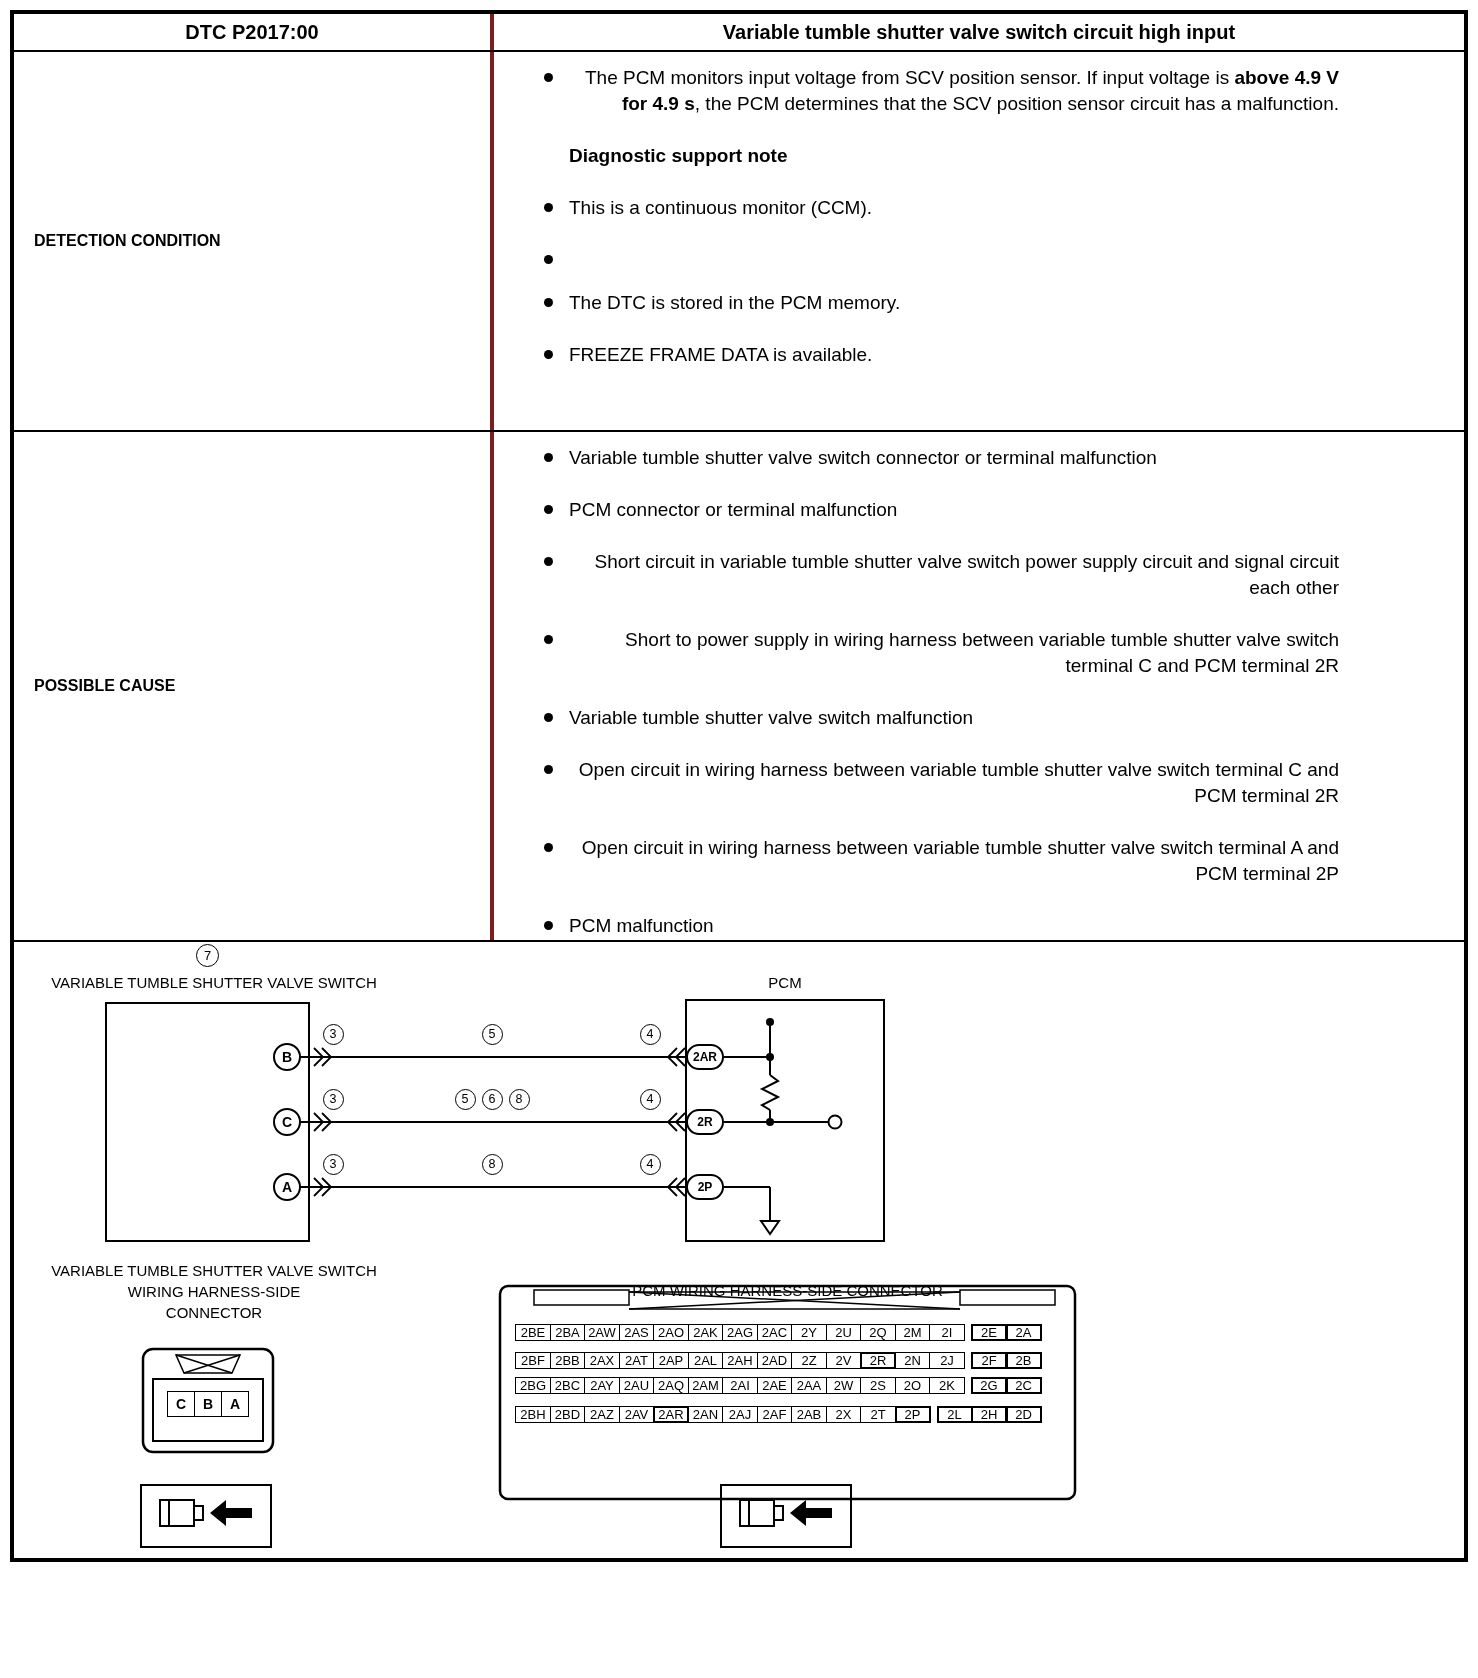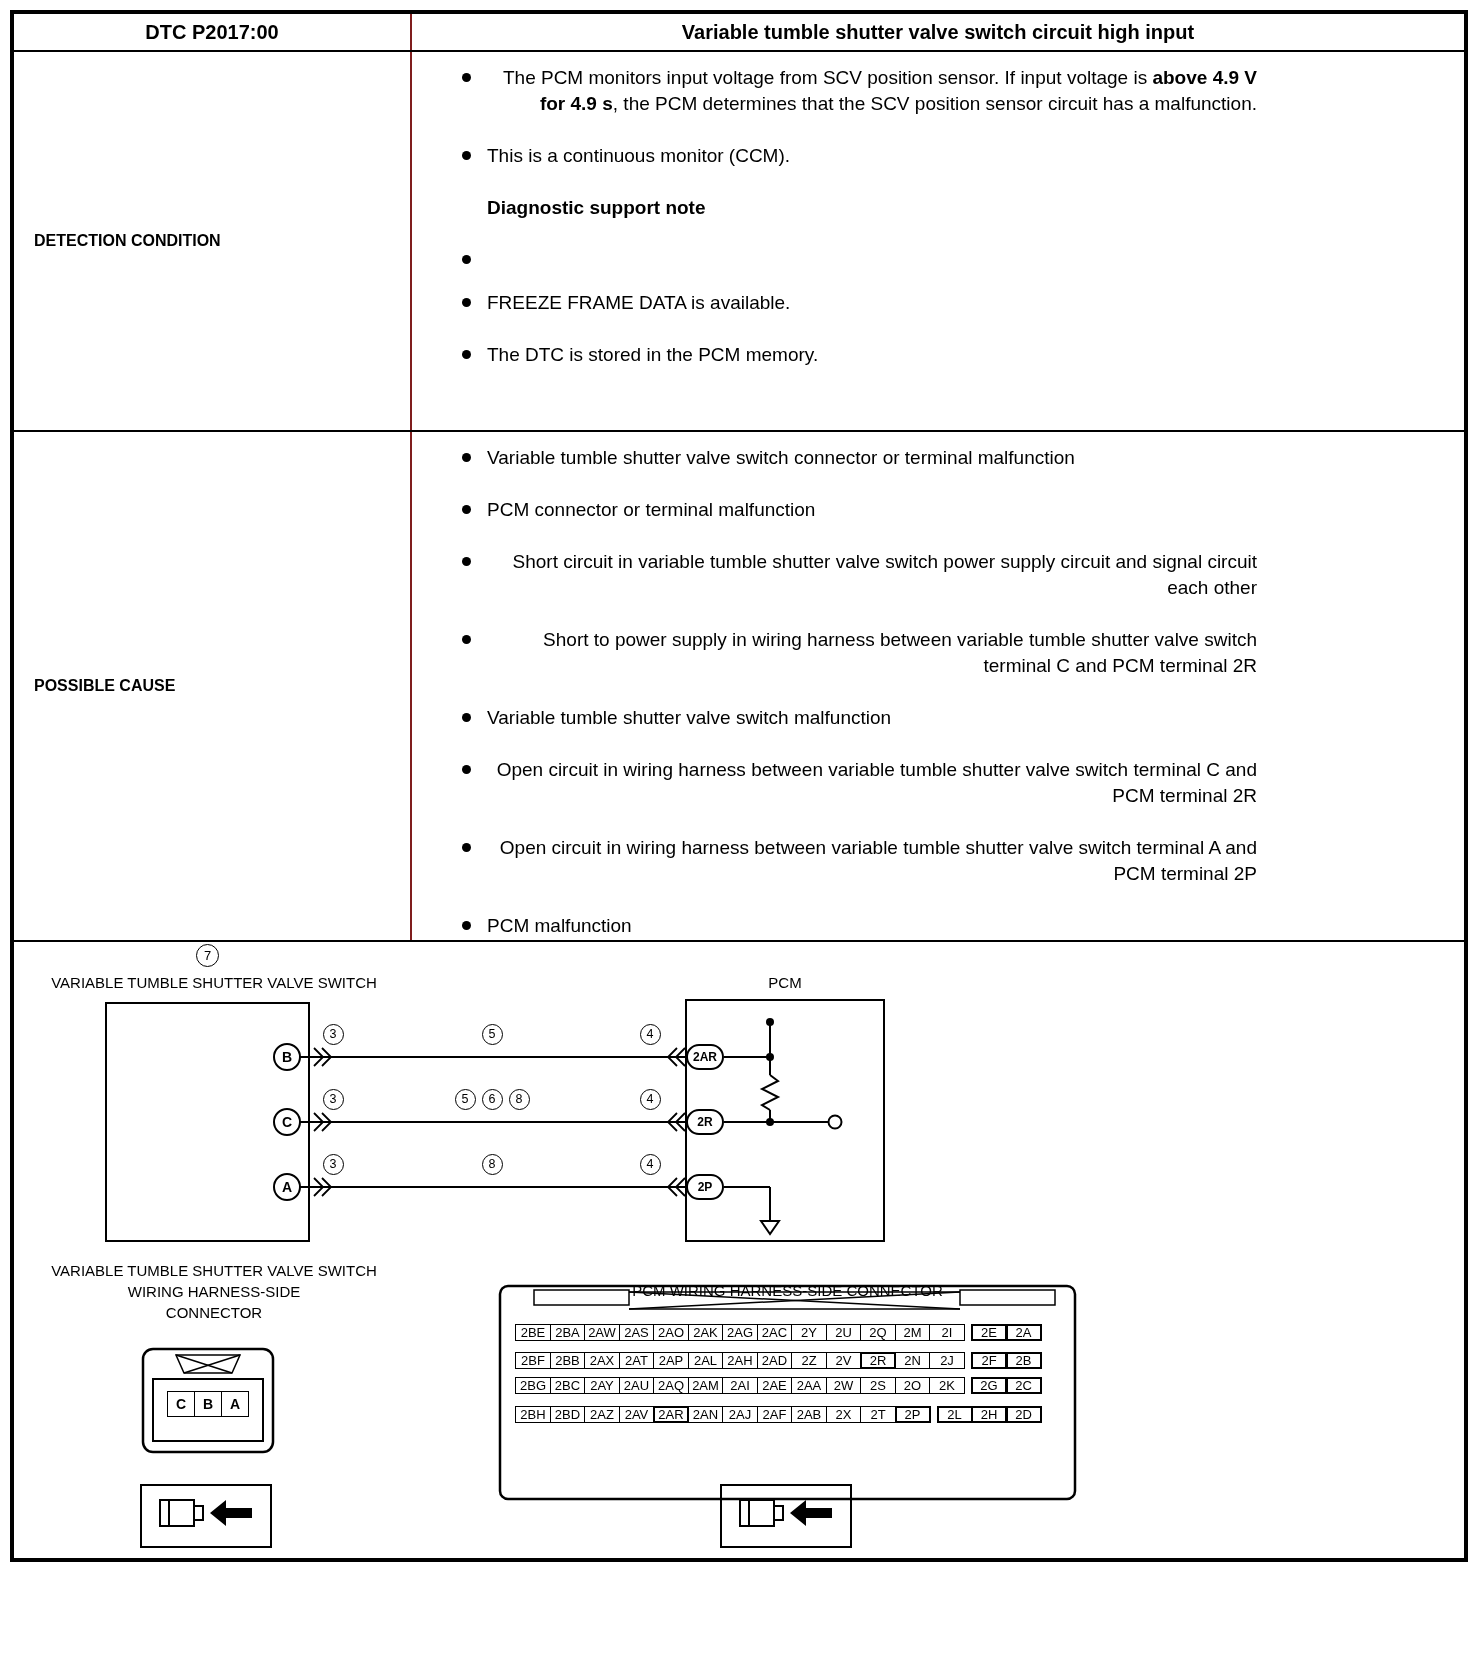--- a/index.html
+++ b/index.html
@@ -6,21 +6,21 @@
   * { box-sizing: border-box; }
   body { margin: 0; background: #fff; }
   .page { position: relative; width: 1478px; height: 1678px; background: #fff;
           font-family: "Liberation Sans", sans-serif; color: #000; }
   .frame { position: absolute; left: 10px; top: 10px; width: 1458px;
            border: 4px solid #000; display: flex; flex-direction: column; background: #fff; }
   .row { display: flex; overflow: hidden; }
   .rhead  { height: 38px;  border-bottom: 2px solid #000; }
   .rdet   { height: 380px; border-bottom: 2px solid #000; }
   .rcause { height: 510px; border-bottom: 2px solid #000; }
-  .cl { width: 398px; flex: none; border-right: 2px solid #7f1d1d;
+  .cl { width: 480px; flex: none; border-right: 4px solid #7f1d1d;
         display: flex; align-items: center; }
   .cr { flex: 1; overflow: hidden; }
   .rhead .cl, .rhead .cr { justify-content: center; align-items: center;
         display: flex; font-weight: bold; font-size: 20px; }
   .rowlabel { font-weight: bold; font-size: 16px; padding-left: 20px; }
   .items { padding: 13px 20px 0 50px; font-size: 19px; line-height: 26px; text-align: right; }
   .item { display: flex; margin-bottom: 26px; }
   .item.heading { padding-left: 25px; font-weight: bold; }
   .itext { max-width: 770px; }
   .dot { flex: none; width: 9px; height: 9px; border-radius: 50%; background: #000;
@@ -77,37 +77,37 @@
     <div class="row rdet">
       <div class="cl">
         <div class="rowlabel">DETECTION CONDITION</div>
       </div>
       <div class="cr">
         <div class="items" id="detection-items">
             <div class="item">
               <div class="dot"></div>
               <div class="itext"><span>The PCM monitors input voltage from SCV position sensor. If input voltage is </span><b>above 4.9 V for 4.9 s</b><span>, the PCM determines that the SCV position sensor circuit has a malfunction.</span></div>
             </div>
-            <div class="item">
-              <div class="dot"></div>
-              <div class="itext"><span>This is a continuous monitor (CCM).</span></div>
-            </div>
             <div class="item heading">
               <div class="itext"><b>Diagnostic support note</b></div>
             </div>
             <div class="item">
               <div class="dot"></div>
+              <div class="itext"><span>This is a continuous monitor (CCM).</span></div>
+            </div>
+            <div class="item">
+              <div class="dot"></div>
+            </div>
+            <div class="item">
+              <div class="dot"></div>
+              <div class="itext"><span>The DTC is stored in the PCM memory.</span></div>
             </div>
             <div class="item">
               <div class="dot"></div>
               <div class="itext"><span>FREEZE FRAME DATA is available.</span></div>
-            </div>
-            <div class="item">
-              <div class="dot"></div>
-              <div class="itext"><span>The DTC is stored in the PCM memory.</span></div>
             </div>
           </div>
       </div>
     </div>
 
     <div class="row rcause">
       <div class="cl">
         <div class="rowlabel">POSSIBLE CAUSE</div>
       </div>
       <div class="cr">

